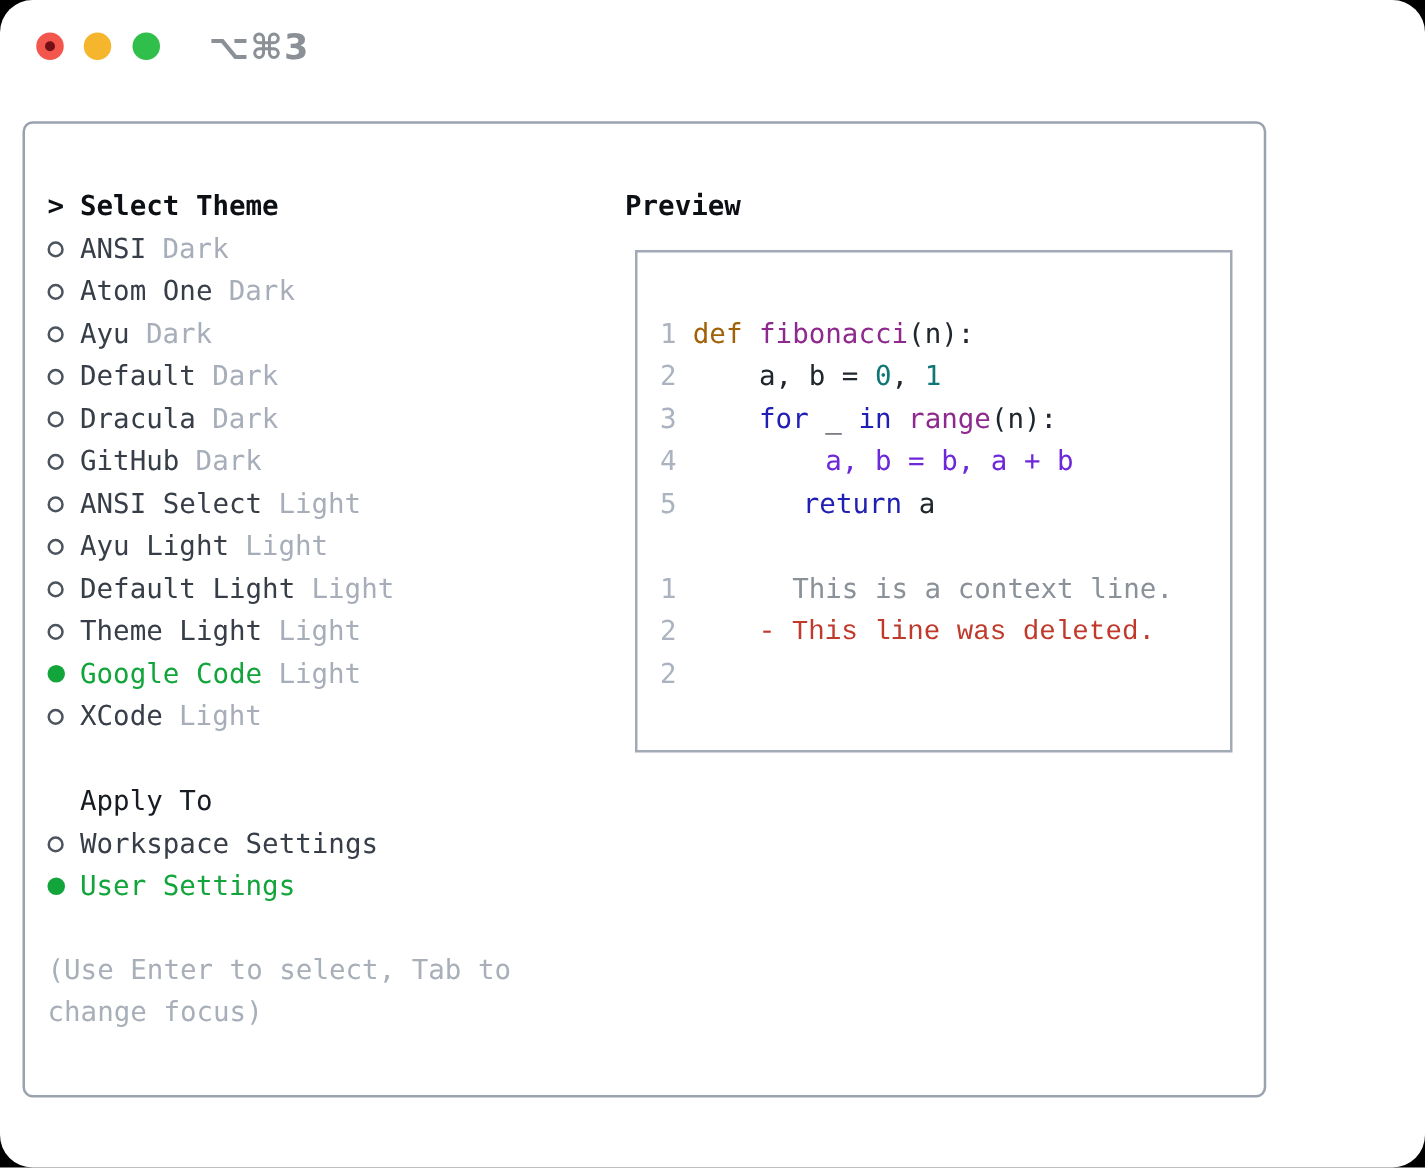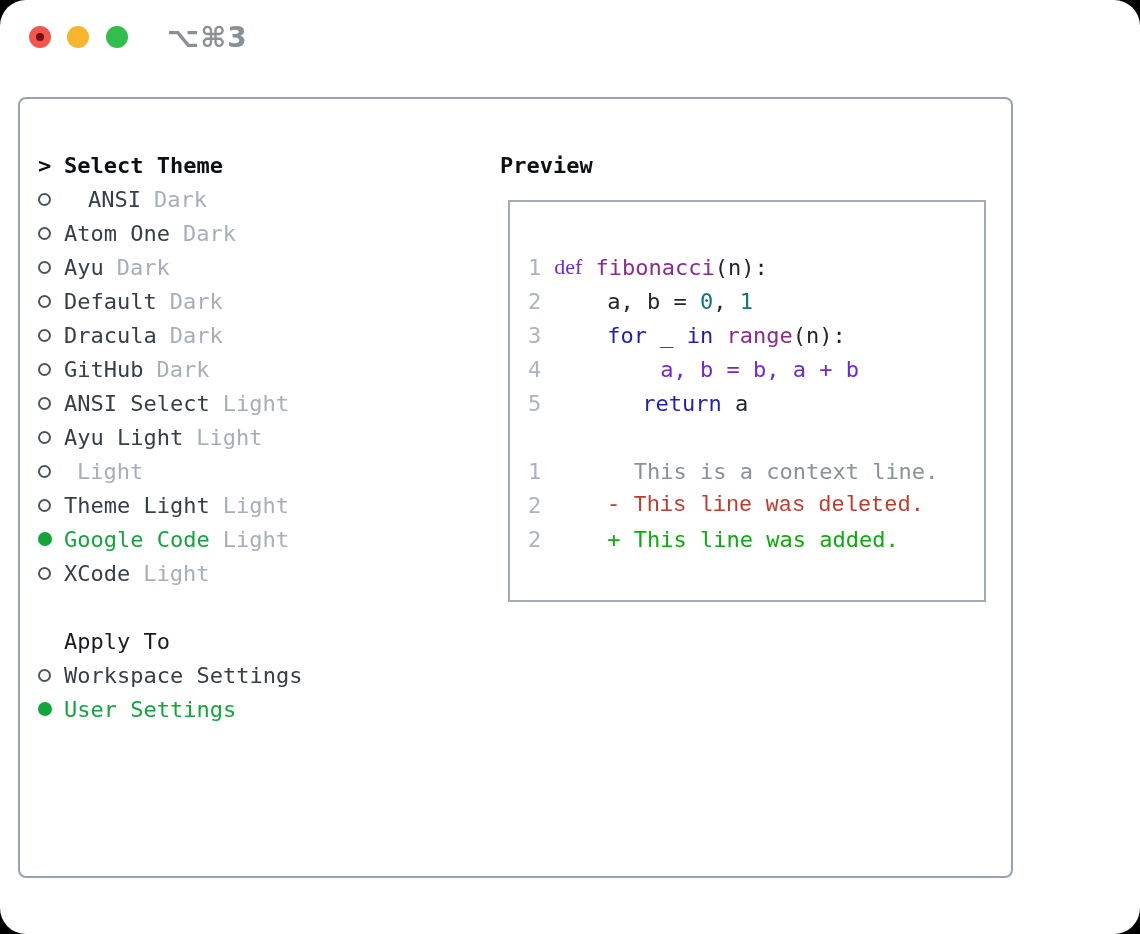--- a/index.html
+++ b/index.html
@@ -71,21 +71,21 @@
           <span class="cursor">&gt;</span>
         </span>
         <span class="hdr">Select Theme</span>
       </div>
 
       <div id="theme-list">
           <div class="row">
             <span class="gutter">
               <span class="ring"></span>
             </span>
-            <span class="t-name" style="color: rgb(55, 62, 72); margin-left: 24px;">ANSI</span>
+            <span class="t-name" style="color: rgb(55, 62, 72);">ANSI</span>
             <span class="t-variant" style="color: rgb(167, 174, 185);">Dark</span>
           </div>
           <div class="row">
             <span class="gutter">
               <span class="ring"></span>
             </span>
             <span class="t-name" style="color: rgb(55, 62, 72);">Atom One</span>
             <span class="t-variant" style="color: rgb(167, 174, 185);">Dark</span>
           </div>
           <div class="row">
@@ -127,20 +127,21 @@
             <span class="gutter">
               <span class="ring"></span>
             </span>
             <span class="t-name" style="color: rgb(55, 62, 72);">Ayu Light</span>
             <span class="t-variant" style="color: rgb(167, 174, 185);">Light</span>
           </div>
           <div class="row">
             <span class="gutter">
               <span class="ring"></span>
             </span>
+            <span class="t-name" style="color: rgb(55, 62, 72);">Default Light</span>
             <span class="t-variant" style="color: rgb(167, 174, 185);">Light</span>
           </div>
           <div class="row">
             <span class="gutter">
               <span class="ring"></span>
             </span>
             <span class="t-name" style="color: rgb(55, 62, 72);">Theme Light</span>
             <span class="t-variant" style="color: rgb(167, 174, 185);">Light</span>
           </div>
           <div class="row">
@@ -173,31 +174,33 @@
             </div>
             <div class="row">
               <span class="gutter">
                 <span class="dot" style="background: rgb(18, 165, 59);"></span>
               </span>
               <span class="t-name" style="color: rgb(18, 165, 59);">User Settings</span>
             </div>
           </div>
       </div>
 
+      <div class="help" style="color: rgb(168, 175, 185);">(Use Enter to select, Tab to
+change focus)</div>
     </div>
 
     <div class="right-col">
       <div class="preview-heading">Preview</div>
       <div class="preview-box" id="preview-box">
-          <div class="pline"><span class="lineno" style="color: rgb(170, 179, 191);">1</span><span style="color: #6d28d9; font-family: Liberation Serif, serif;">def</span><span style="color: rgb(32, 38, 46);"> </span><span style="color: rgb(142, 42, 142);">fibonacci</span><span style="color: rgb(32, 38, 46);">(n):</span></div>
+          <div class="pline"><span class="lineno" style="color: rgb(170, 179, 191);">1</span><span style="color: #a16207;">def</span><span style="color: rgb(32, 38, 46);"> </span><span style="color: rgb(142, 42, 142);">fibonacci</span><span style="color: rgb(32, 38, 46);">(n):</span></div>
           <div class="pline"><span class="lineno" style="color: rgb(170, 179, 191);">2</span><span style="color: rgb(32, 38, 46);">    a, b = </span><span style="color: rgb(15, 119, 119);">0</span><span style="color: rgb(32, 38, 46);">, </span><span style="color: rgb(15, 119, 119);">1</span></div>
           <div class="pline"><span class="lineno" style="color: rgb(170, 179, 191);">3</span><span style="color: rgb(32, 38, 46);">    </span><span style="color: rgb(31, 31, 180);">for</span><span style="color: rgb(32, 38, 46);"> _ </span><span style="color: rgb(31, 31, 180);">in</span><span style="color: rgb(32, 38, 46);"> </span><span style="color: rgb(142, 42, 142);">range</span><span style="color: rgb(32, 38, 46);">(n):</span></div>
           <div class="pline"><span class="lineno" style="color: rgb(170, 179, 191);">4</span><span style="color: #6d28d9;">        a, b = b, a + b</span></div>
           <div class="pline"><span class="lineno" style="color: rgb(170, 179, 191);">5</span><span style="color: rgb(32, 38, 46);">    </span><span style="color: rgb(31, 31, 180); margin-left: 35px;">return</span><span style="color: rgb(32, 38, 46);"> a</span></div>
           <div class="pline"><span class="lineno" style="color: rgb(170, 179, 191);"></span></div>
           <div class="pline"><span class="lineno" style="color: rgb(170, 179, 191);">1</span><span style="color: rgb(138, 145, 153);">      This is a context line.</span></div>
           <div class="pline"><span class="lineno" style="color: rgb(170, 179, 191);">2</span><span style="color: rgb(192, 58, 43); font-family: Liberation Mono, monospace;">    - This line was deleted.</span></div>
-          <div class="pline"><span class="lineno" style="color: rgb(170, 179, 191);">2</span><span style="color: rgb(9, 173, 9);">    + This line was added.</span></div>
+          <div class="pline"><span class="lineno" style="color: rgb(170, 179, 191);">2</span></div>
         </div>
     </div>
 
   </div>
 </div>
 
 </body></html>

